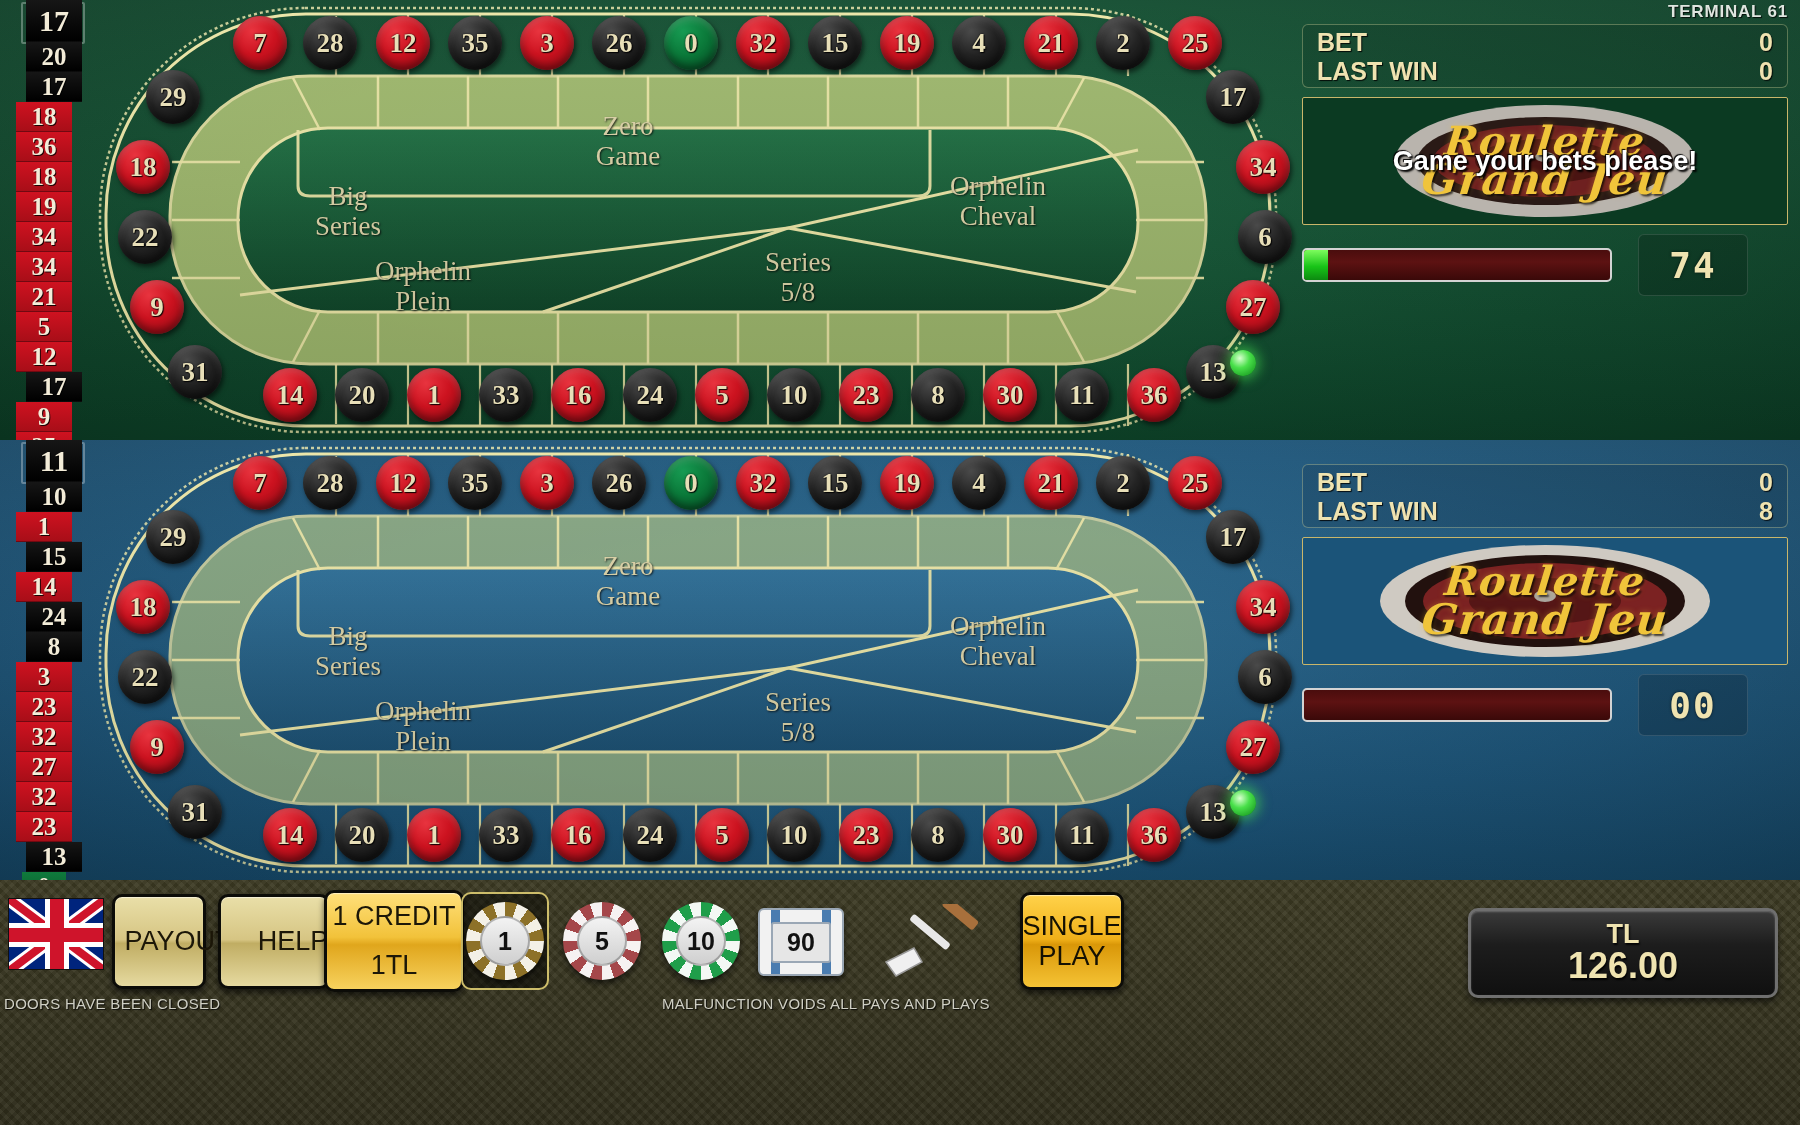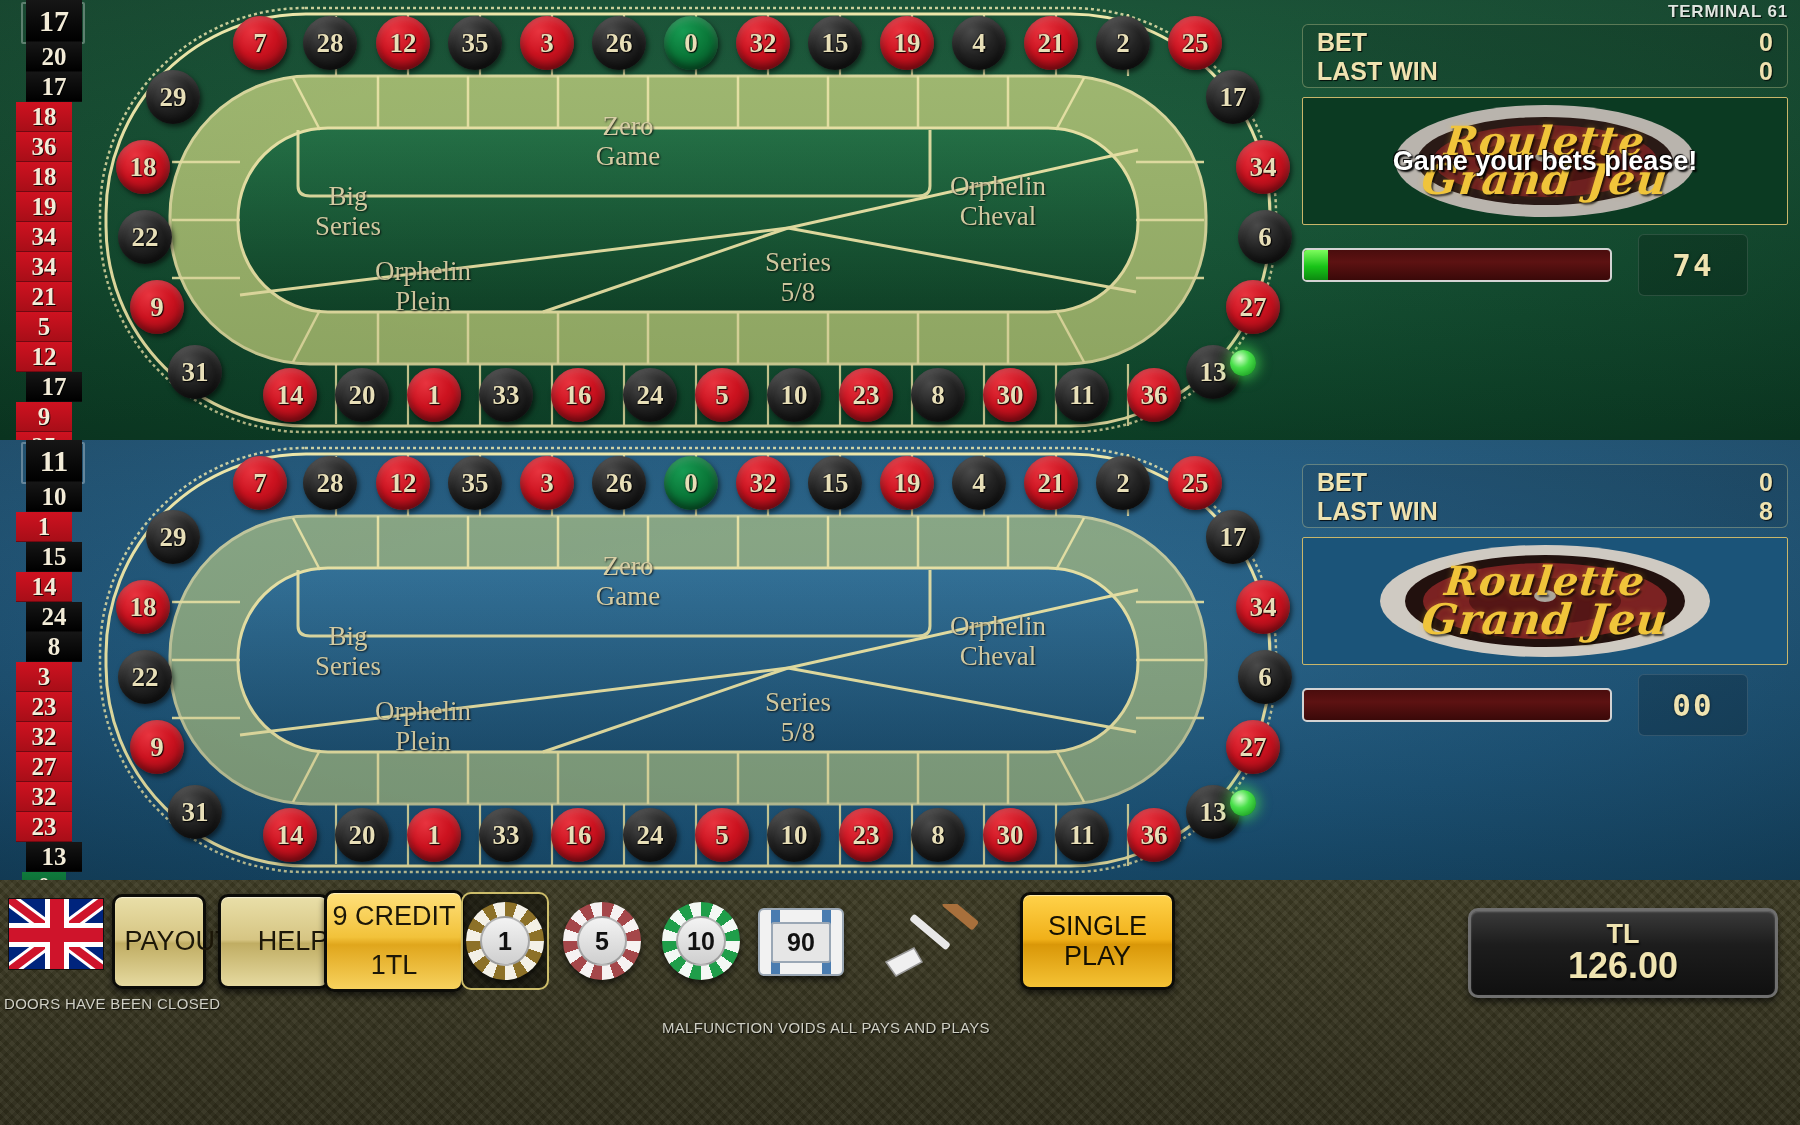--- a/index.html
+++ b/index.html
@@ -127,21 +127,21 @@
     overflow: hidden;
   }
   .timer-fill { height: 100%;
     background: linear-gradient(180deg,#7dfc5d,#18c418 55%,#0c8a10); }
   .lcd {
     position: absolute; left: 350px; top: 234px; width: 110px; height: 62px;
     border-radius: 6px; background: rgba(0,0,0,.18);
     border: 1px solid rgba(255,255,255,.12);
     display:flex; align-items:center; justify-content:center;
     font-family: "DejaVu Sans Mono", monospace; font-weight: bold;
-    font-size: 31px; color: #efe3b0; letter-spacing: 2px;
+    font-size: 36px; color: #efe3b0; letter-spacing: 2px;
     text-shadow: 0 0 3px rgba(0,0,0,.7);
   }
 
   
   .bottombar {
     position: absolute; left: 0; top: 880px; width: 1800px; height: 245px;
     background:
       repeating-linear-gradient(45deg, rgba(255,255,255,.035) 0 4px, rgba(0,0,0,.05) 4px 8px),
       repeating-linear-gradient(-45deg, rgba(255,255,255,.03) 0 4px, rgba(0,0,0,.05) 4px 8px),
       linear-gradient(180deg,#3c3a23,#2e2c1a);
@@ -606,21 +606,21 @@
         <path d="M0,0 L96,72 M96,0 L0,72" stroke="#cf142b" stroke-width="8"></path>
         <path d="M48,0 V72 M0,36 H96" stroke="#fff" stroke-width="24"></path>
         <path d="M48,0 V72 M0,36 H96" stroke="#cf142b" stroke-width="14"></path>
       </svg>
     </div>
 
     <div class="btm-btn pale" style="left:112px; top:14px; width:94px; height:95px;">PAYOUT</div>
     <div class="btm-btn pale" style="left:218px; top:14px; width:112px; height:95px;">HELP</div>
 
     <div class="btm-btn credit" style="left:324px; top:10px; width:140px; height:102px;">
-      <span>9 CREDIT</span>
+      <span>1 CREDIT</span>
       <span>1TL</span>
     </div>
 
     <div class="chip-sel" style="left:461px; top:12px; width:88px; height:98px;"></div>
     <div class="chip" style="left:466px; top:22px; background: repeating-conic-gradient(#8d7128 0 18deg,#f3f0e6 18deg 36deg);">
       <span class="inner">1</span>
     </div>
     <div class="chip" style="left:563px; top:22px; background: repeating-conic-gradient(#a5474a 0 18deg,#f6f2f2 18deg 36deg);">
       <span class="inner">5</span>
     </div>
@@ -633,25 +633,25 @@
     </div>
 
     <div style="position:absolute;left:880px;top:24px;">
       <svg width="110" height="80" viewBox="0 0 110 80">
         <rect x="60" y="4" width="40" height="11" rx="3" fill="#a8703c" transform="rotate(40 80 10)"></rect>
         <rect x="26" y="24" width="48" height="8" rx="3" fill="#e8e8e8" transform="rotate(40 50 28)"></rect>
         <polygon points="6,58 34,44 42,58 16,72" fill="#f0f0f0" stroke="#999" stroke-width="1.5"></polygon>
       </svg>
     </div>
 
-    <div class="btm-btn single" style="left:1020px; top:12px; width:155px; height:98px;">SINGLE
+    <div class="btm-btn single" style="left:1020px; top:12px; width:104px; height:98px;">SINGLE
 PLAY</div>
 
     <div class="legal" style="left:4px; top:115px;">DOORS HAVE BEEN CLOSED</div>
-    <div class="legal" style="left:662px; top:115px;margin-top:24px;">MALFUNCTION VOIDS ALL PAYS AND PLAYS</div>
+    <div class="legal" style="left:662px; top:115px;">MALFUNCTION VOIDS ALL PAYS AND PLAYS</div>
 
     <div class="balance">
       <span class="cur">TL</span>
       <span class="amt">126.00</span>
     </div>
   </div>
 
 </div>
 
 </body></html>

